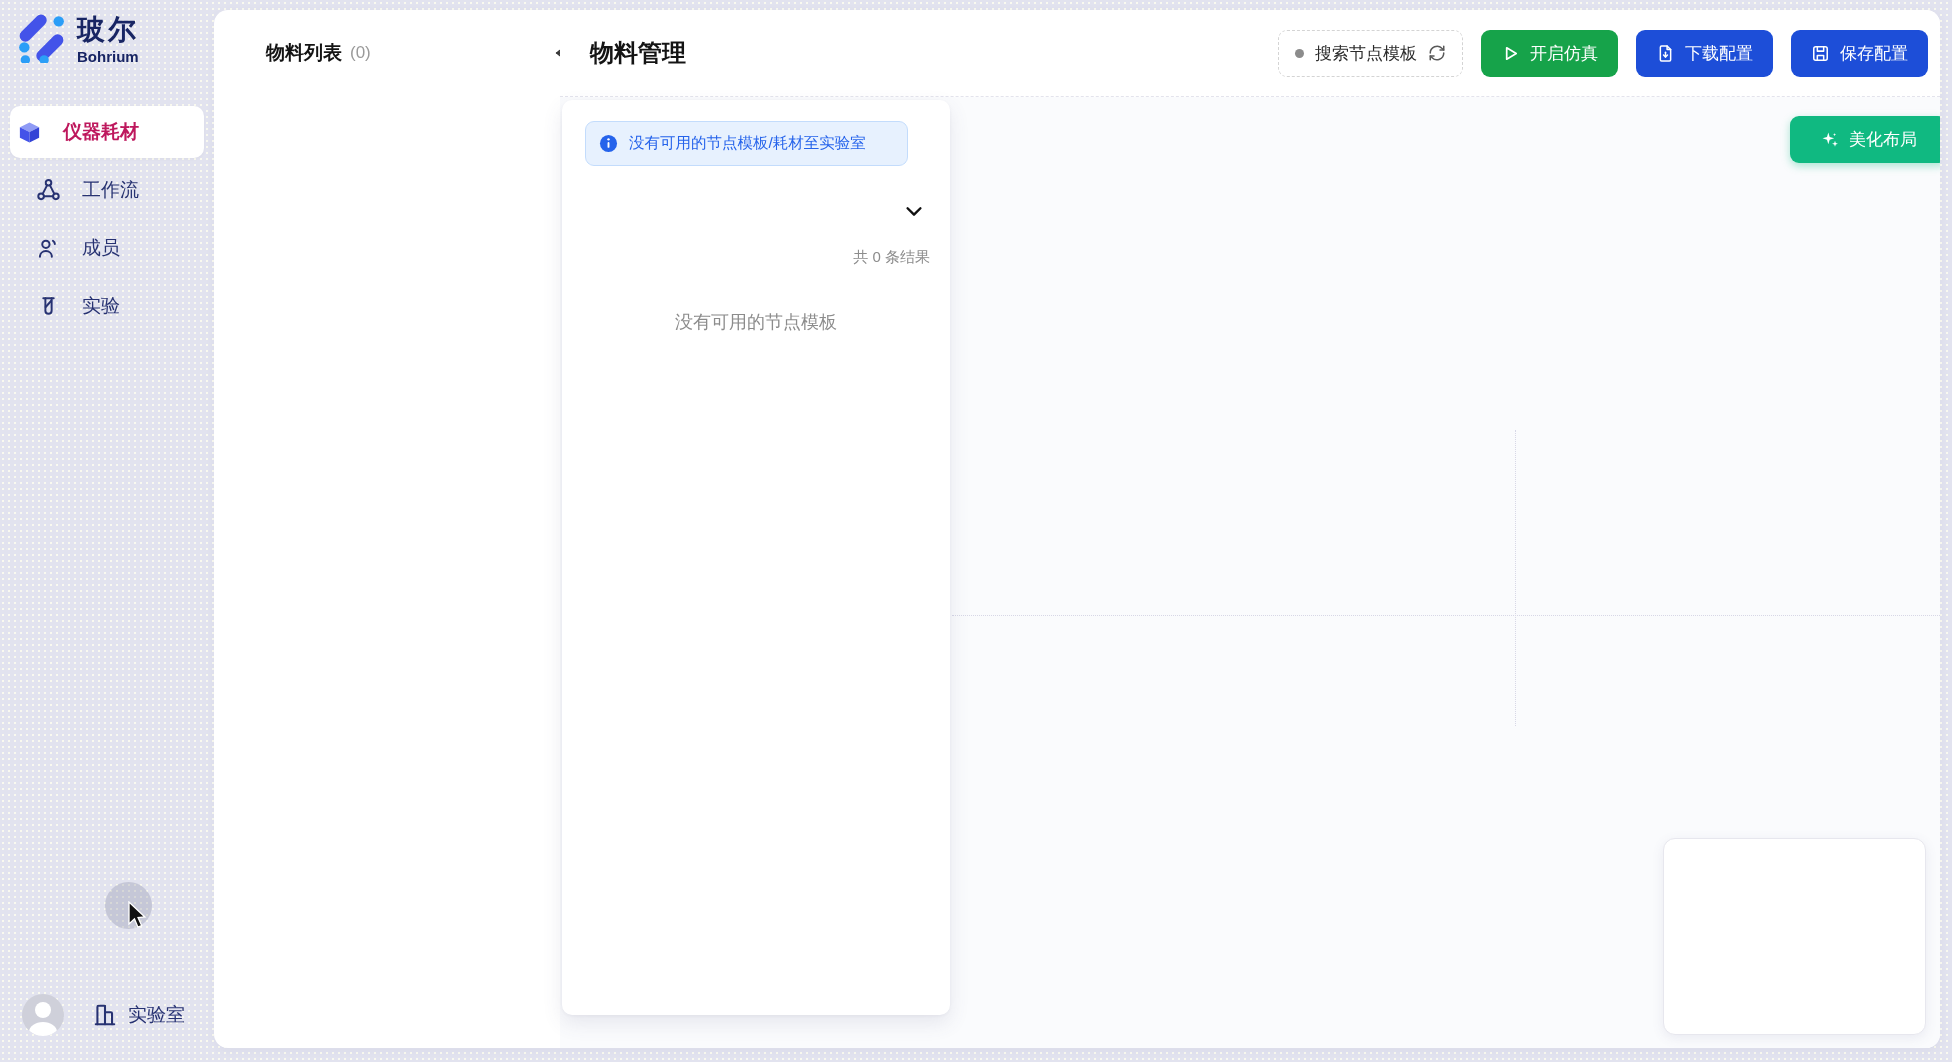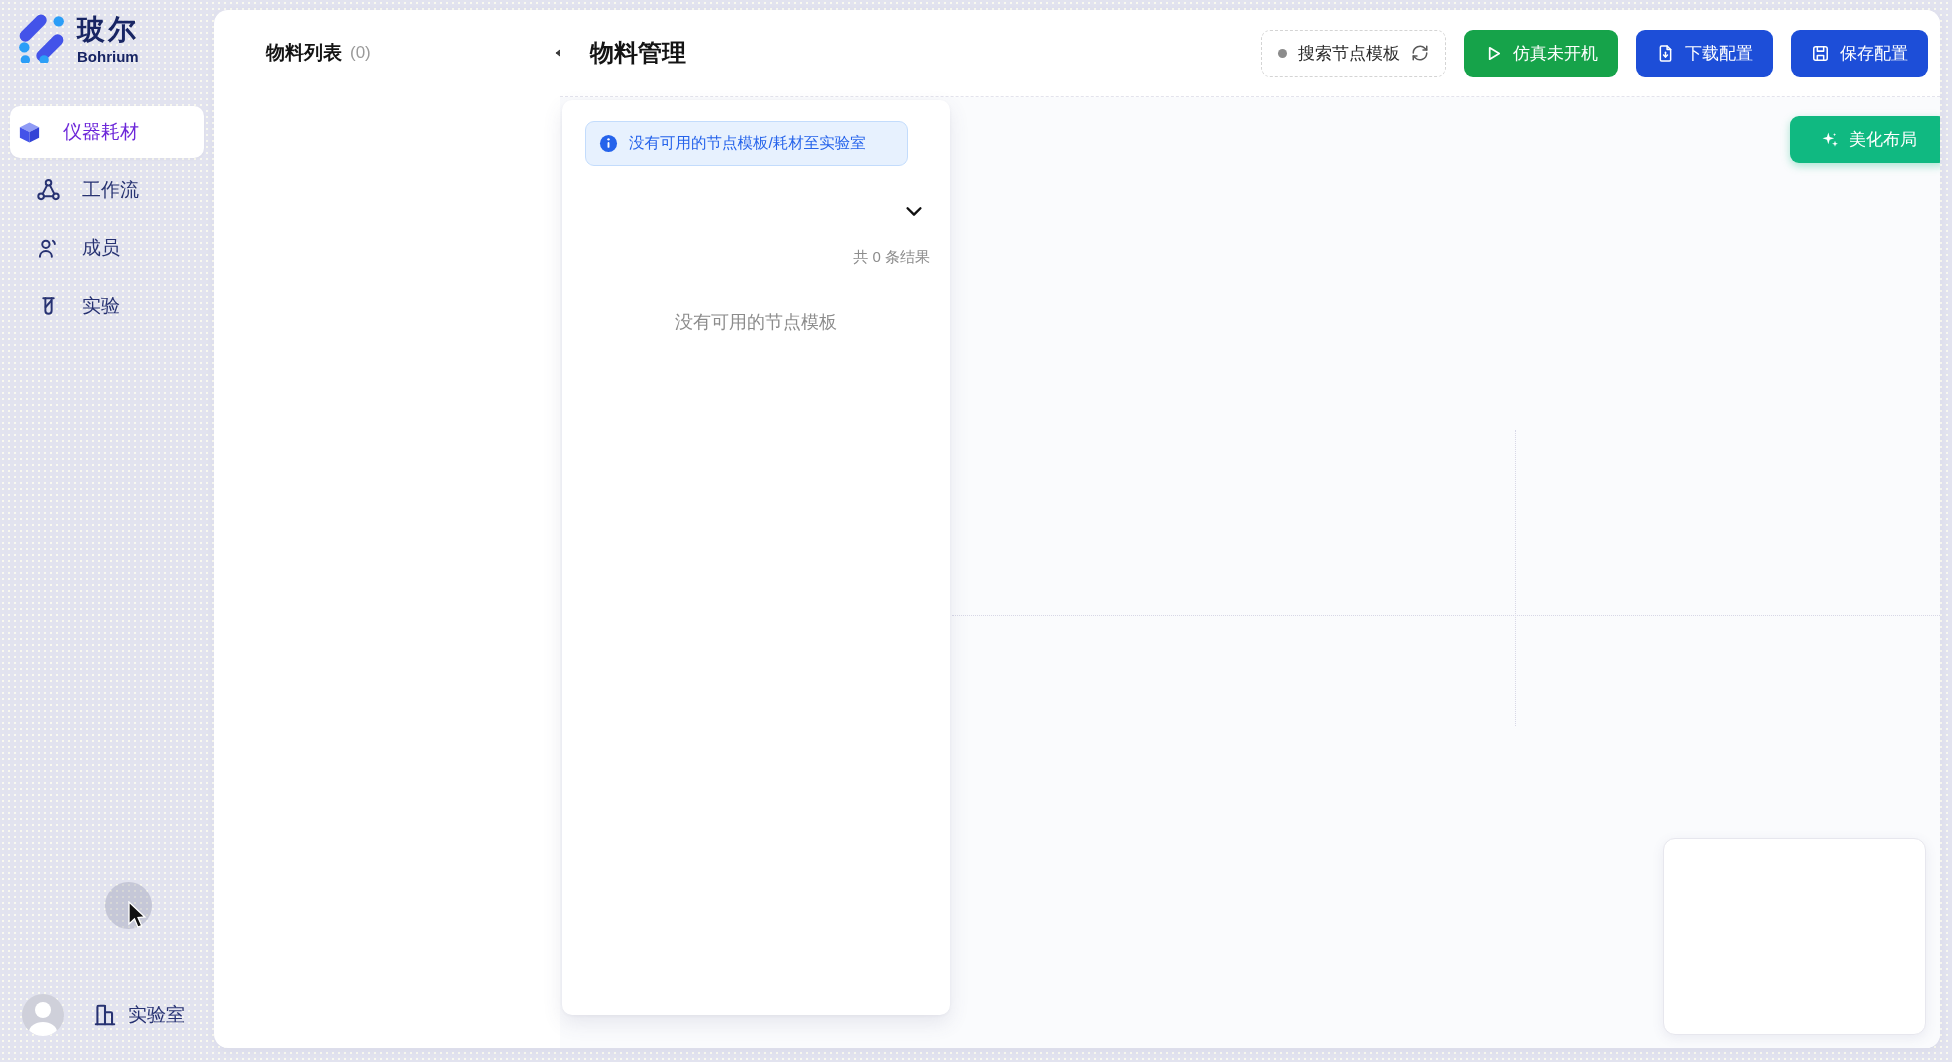--- a/index.html
+++ b/index.html
@@ -21,21 +21,21 @@
   .logo-row { position:absolute; left:16px; top:13px; display:flex; gap:11px; align-items:flex-start; }
   .logo-mark { width:50px; height:50px; }
   .logo-text .zh { font-size:28px; font-weight:bold; color:#182563; letter-spacing:3px; line-height:1.2; }
   .logo-text .en { font-size:15px; font-weight:bold; color:#182563; margin-top:1px; }
   .nav { position:absolute; top:106px; left:10px; right:10px; }
   .nav-item {
     height:52px; border-radius:10px; display:flex; align-items:center;
     padding-left:26px; gap:21px; margin-bottom:6px;
     font-size:19px; color:#273272; cursor:pointer;
   }
-  .nav-item.active { background:#ffffff; font-weight:normal; color:#6d28d9; box-shadow:0 1px 3px rgba(60,60,110,0.06);padding-left:7px; }
+  .nav-item.active { background:#ffffff; font-weight:bold; color:#be185d; box-shadow:0 1px 3px rgba(60,60,110,0.06);padding-left:7px; }
   .nav-icon { width:25px; height:25px; flex:0 0 25px; }
   .sidebar-footer { position:absolute; left:22px; bottom:26px; display:flex; align-items:center; }
   .avatar { width:42px; height:42px; border-radius:50%; background:#cfd0da; position:relative; overflow:hidden; }
   .workspace { display:flex; gap:10px; margin-left:28px; cursor:pointer; }
   .workspace-label { font-size:19px; color:#273272; }
 
   
   .app-panel {
     position:absolute; left:214px; top:10px; width:1726px; height:1038px;
     background:#ffffff; border-radius:14px; overflow:hidden;
@@ -224,21 +224,21 @@
               <path d="M21 12a9 9 0 0 1-15.5 6.2L3 16"></path>
               <path d="M3 12a9 9 0 0 1 15.5-6.2L21 8"></path>
               <path d="M3 21v-5h5"></path>
               <path d="M21 3v5h-5"></path>
             </svg>
           </div>
           <button class="btn btn-green">
             <svg width="19" height="19" viewBox="0 0 20 20" fill="none" stroke="#ffffff" stroke-width="1.8" stroke-linejoin="round">
               <polygon points="6,4 16,10 6,16"></polygon>
             </svg>
-            <span>仿真未开机</span>
+            <span>开启仿真</span>
           </button>
           <button class="btn btn-blue">
             <svg width="19" height="19" viewBox="0 0 24 24" fill="none" stroke="#ffffff" stroke-width="1.9" stroke-linecap="round" stroke-linejoin="round">
               <path d="M14 2.5 H7 a1.5 1.5 0 0 0-1.5 1.5 v16 a1.5 1.5 0 0 0 1.5 1.5 h10 a1.5 1.5 0 0 0 1.5-1.5 V7 Z"></path>
               <path d="M14 2.5 V7 h4.5"></path>
               <path d="M12 10.5 v6"></path>
               <path d="M9.5 14 l2.5 2.5 L14.5 14"></path>
             </svg>
             <span>下载配置</span>
           </button>

